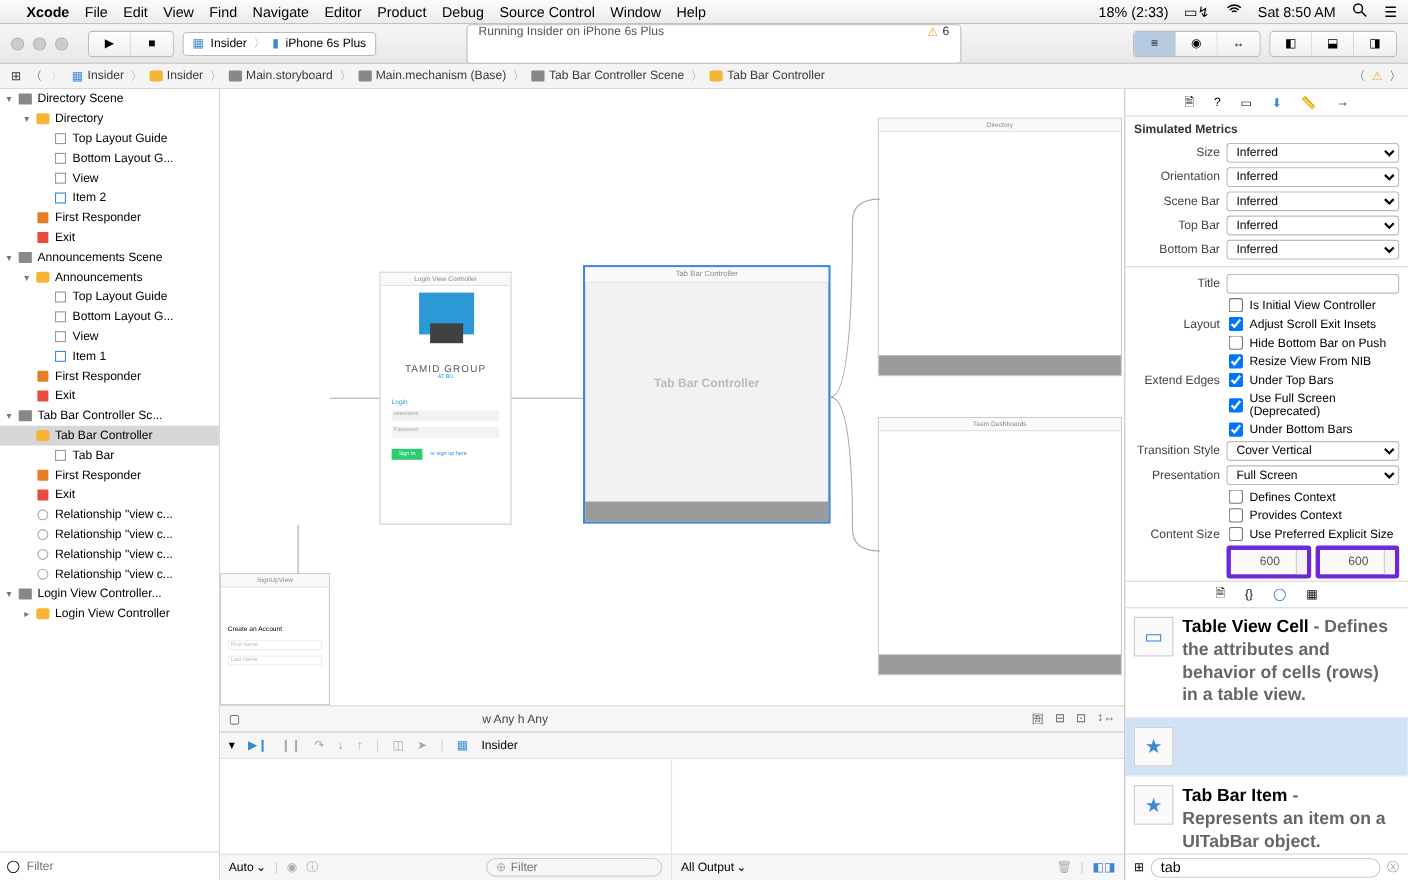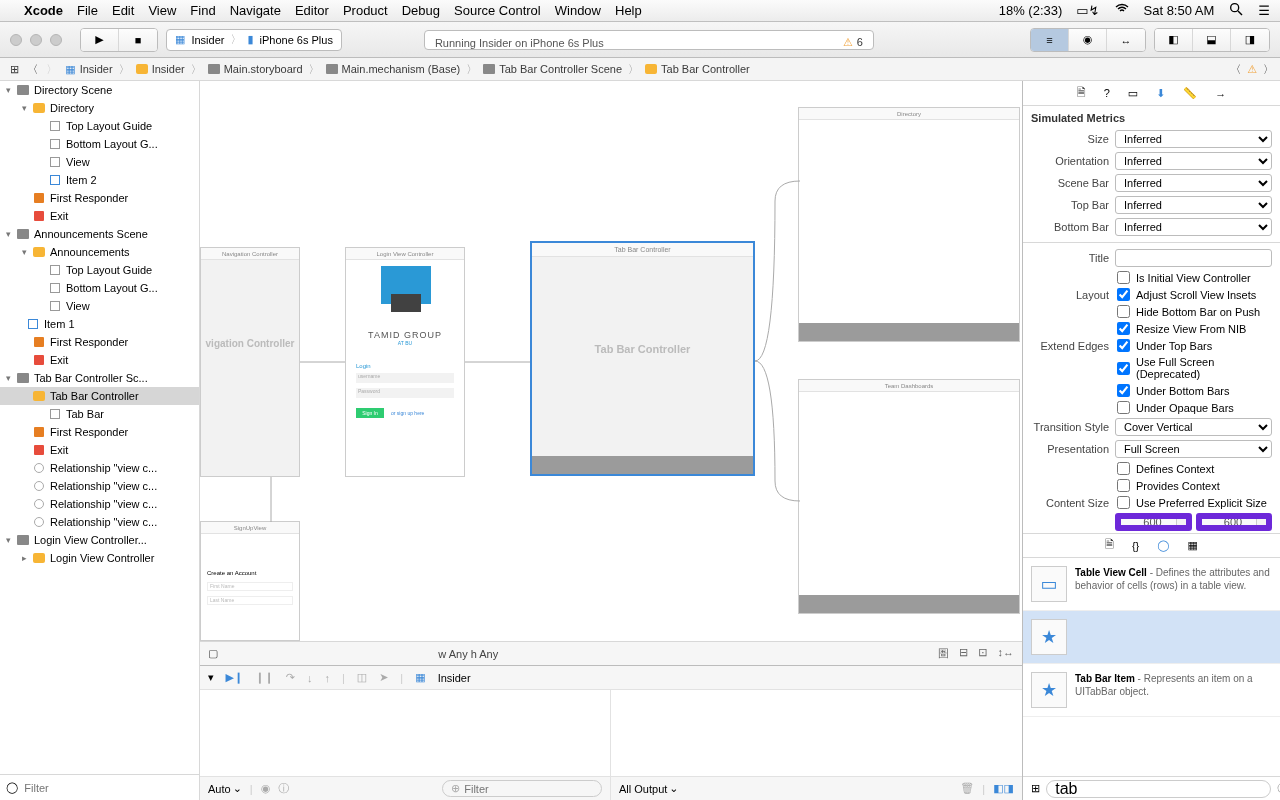--- a/index.html
+++ b/index.html
@@ -14,21 +14,21 @@
 .menubar .right svg { width: 16px; height: 16px; }
 
 
 .toolbar { height: 36px; background: linear-gradient(#f6f6f6, #e8e8e8); border-bottom: 1px solid #bcbcbc; display: flex; align-items: center; padding: 0 10px; gap: 8px; }
 .traffic { display: flex; gap: 8px; margin-right: 10px; }
 .dot { width: 12px; height: 12px; border-radius: 50%; background: #ccc; border: 1px solid #b5b5b5; }
 .tb-group { display: flex; border: 1px solid #bcbcbc; border-radius: 4px; overflow: hidden; background: #fff; }
 .tb-btn { width: 38px; height: 22px; display: flex; align-items: center; justify-content: center; border-right: 1px solid #d8d8d8; background: linear-gradient(#fdfdfd,#f0f0f0); }
 .tb-btn:last-child { border-right: none; }
 .scheme { height: 22px; border: 1px solid #bcbcbc; border-radius: 4px; background: #fff; display: flex; align-items: center; padding: 0 8px; gap: 6px; font-size: 11px; }
-.activity { flex: 1; height: 20px; border: 1px solid #bcbcbc; border-radius: 4px; background: #fff; display: flex; align-items: flex-end; padding: 0 10px; font-size: 11px; color: #555; max-width: 450px; margin: 0 auto; position: relative; }
+.activity { flex: 1; height: 36px; border: 1px solid #bcbcbc; border-radius: 4px; background: #fff; display: flex; align-items: flex-start; padding: 0 10px; font-size: 11px; color: #555; max-width: 450px; margin: 0 auto; position: relative; }
 .activity .warn { margin-left: auto; display: flex; align-items: center; gap: 4px; color: #333; }
 .tb-right { margin-left: auto; display: flex; gap: 8px; }
 
 
 .jumpbar { height: 23px; background: #f4f4f4; border-bottom: 1px solid #d8d8d8; display: flex; align-items: center; padding: 0 6px; font-size: 11px; color: #3a3a3a; }
 .jumpbar .seg { display: flex; align-items: center; gap: 4px; padding: 0 4px; }
 .jumpbar .chev { color: #999; margin: 0 2px; }
 .jumpbar .right-chev { margin-left: auto; display: flex; gap: 6px; align-items: center; }
 .mini-ico { width: 12px; height: 12px; display: inline-block; }
 
@@ -74,27 +74,27 @@
 .insp-row select, .insp-row input[type=text] { flex: 1; font-size: 11px; border: 1px solid #bcbcbc; border-radius: 3px; height: 18px; padding: 0 4px; background: #fff; }
 .insp-row input[type=checkbox] { margin-left: 2px; }
 .chk-label { flex: 1; }
 .divider { height: 1px; background: #d8d8d8; margin: 4px 0; }
 .library { border-top: 1px solid #d8d8d8; flex: 1; display: flex; flex-direction: column; min-height: 0; }
 .lib-tabs { height: 24px; display: flex; justify-content: center; align-items: center; gap: 18px; border-bottom: 1px solid #d8d8d8; }
 .lib-items { flex: 1; overflow-y: auto; }
 .lib-item { display: flex; gap: 8px; padding: 8px; border-bottom: 1px solid #eee; }
 .lib-item.sel { background: #d2e2f6; }
 .lib-icon { width: 36px; height: 36px; border: 1px solid #ccc; display: flex; align-items: center; justify-content: center; font-size: 18px; color: #3b88d8; background: #fafafa; }
-.lib-text { flex: 1; font-size: 10px; color: #666; line-height: 1.3; }
+.lib-text { flex: 1; font-size: 16px; color: #666; line-height: 1.3; font-weight: bold; }
 .lib-text b { color: #000; }
 .lib-filter { height: 24px; border-top: 1px solid #d8d8d8; display: flex; align-items: center; padding: 0 8px; gap: 6px; }
-.lib-filter input { flex: 1; border: 1px solid #ccc; border-radius: 10px; height: 18px; padding: 0 8px; font-size: 16px; }
+.lib-filter input { flex: 1; border: 1px solid #ccc; border-radius: 10px; height: 18px; padding: 0 8px; font-size: 13px; }
 
 .size-pair { display: flex; gap: 4px; flex: 1; }
-.size-pair .sz { flex: 1; border: 6px solid #6d28d9; border-radius: 3px; height: 18px; display: flex; }
+.size-pair .sz { flex: 1; border: 4px solid #6d28d9; border-radius: 3px; height: 30px; display: flex; }
 .size-pair .sz input { width: 100%; border: none; text-align: right; padding-right: 14px; font-size: 11px; outline: none; }
 .size-pair .sz .stepper { width: 12px; border-left: 1px solid #ccc; background: #f4f4f4; }
 svg.conn { position: absolute; overflow: visible; }
 </style>
 </head>
 <body>
 
 <div class="menubar">
   <span class="apple"></span>
   <span class="appname">Xcode</span>
@@ -294,21 +294,21 @@
           </span>
           <span>Bottom Layout G...</span>
         </div>
         <div class="tree-row" style="padding-left: 38px;">
           <span class="disc"></span>
           <span class="ico">
             <span class="view-ico"></span>
           </span>
           <span>View</span>
         </div>
-        <div class="tree-row" style="padding-left: 16px;">
+        <div class="tree-row" style="padding-left: 38px;">
           <span class="disc"></span>
           <span class="ico">
             <span class="item-ico"></span>
           </span>
           <span>Item 1</span>
         </div>
         <div class="tree-row" style="padding-left: 22px;">
           <span class="disc"></span>
           <span class="ico">
             <span class="cube-ico"></span>
@@ -402,24 +402,20 @@
       </div>
     <div class="filter-row">
       <span>◯</span>
       <input placeholder="Filter" style="">
     </div>
   </div>
 
   <div class="canvas-col">
     <div class="canvas">
 
-      <div class="sb-scene" style="left:0;top:166px;width:100px;height:230px">
-        <div class="sb-title">Navigation Controller</div>
-        <div style="position:absolute;top:90px;left:0;right:0;text-align:center;color:#bbb;font-size:10px;font-weight:600">vigation Controller</div>
-      </div>
 
       <div class="sb-scene" style="left:145px;top:166px;width:120px;height:230px;background:#fff">
         <div class="sb-title">Login View Controller</div>
         <div style="position:absolute;top:18px;left:25px;width:70px;height:55px;">
           <div style="width:50px;height:38px;margin:auto;background:#2a99d6;position:relative">
             <div style="position:absolute;bottom:-8px;left:10px;width:30px;height:18px;background:#414141"></div>
           </div>
         </div>
         <div style="position:absolute;top:82px;width:100%;text-align:center;font-size:9px;letter-spacing:1px;color:#555;font-weight:300">TAMID GROUP</div>
         <div style="position:absolute;top:92px;width:100%;text-align:center;font-size:5px;color:#2a99d6">AT BU</div>
@@ -564,21 +560,21 @@
           <input type="text" value="" style="">
         </div>
       <div class="insp-row">
           <span class="lbl"></span>
           <input type="checkbox" style="">
           <span class="chk-label">Is Initial View Controller</span>
         </div>
       <div class="insp-row">
           <span class="lbl">Layout</span>
           <input type="checkbox" checked="" style="">
-          <span class="chk-label">Adjust Scroll View Insets</span>
+          <span class="chk-label">Adjust Scroll Exit Insets</span>
         </div>
       <div class="insp-row">
           <span class="lbl"></span>
           <input type="checkbox" style="">
           <span class="chk-label">Hide Bottom Bar on Push</span>
         </div>
       <div class="insp-row">
           <span class="lbl"></span>
           <input type="checkbox" checked="" style="">
           <span class="chk-label">Resize View From NIB</span>
@@ -590,25 +586,20 @@
         </div>
       <div class="insp-row">
           <span class="lbl"></span>
           <input type="checkbox" checked="" style="">
           <span class="chk-label">Use Full Screen (Deprecated)</span>
         </div>
       <div class="insp-row">
           <span class="lbl"></span>
           <input type="checkbox" checked="" style="">
           <span class="chk-label">Under Bottom Bars</span>
-        </div>
-      <div class="insp-row">
-          <span class="lbl"></span>
-          <input type="checkbox" style="">
-          <span class="chk-label">Under Opaque Bars</span>
         </div>
       <div class="insp-row">
           <span class="lbl">Transition Style</span>
           <select><option>Cover Vertical</option></select>
         </div>
       <div class="insp-row">
           <span class="lbl">Presentation</span>
           <select><option>Full Screen</option></select>
         </div>
       <div class="insp-row">

